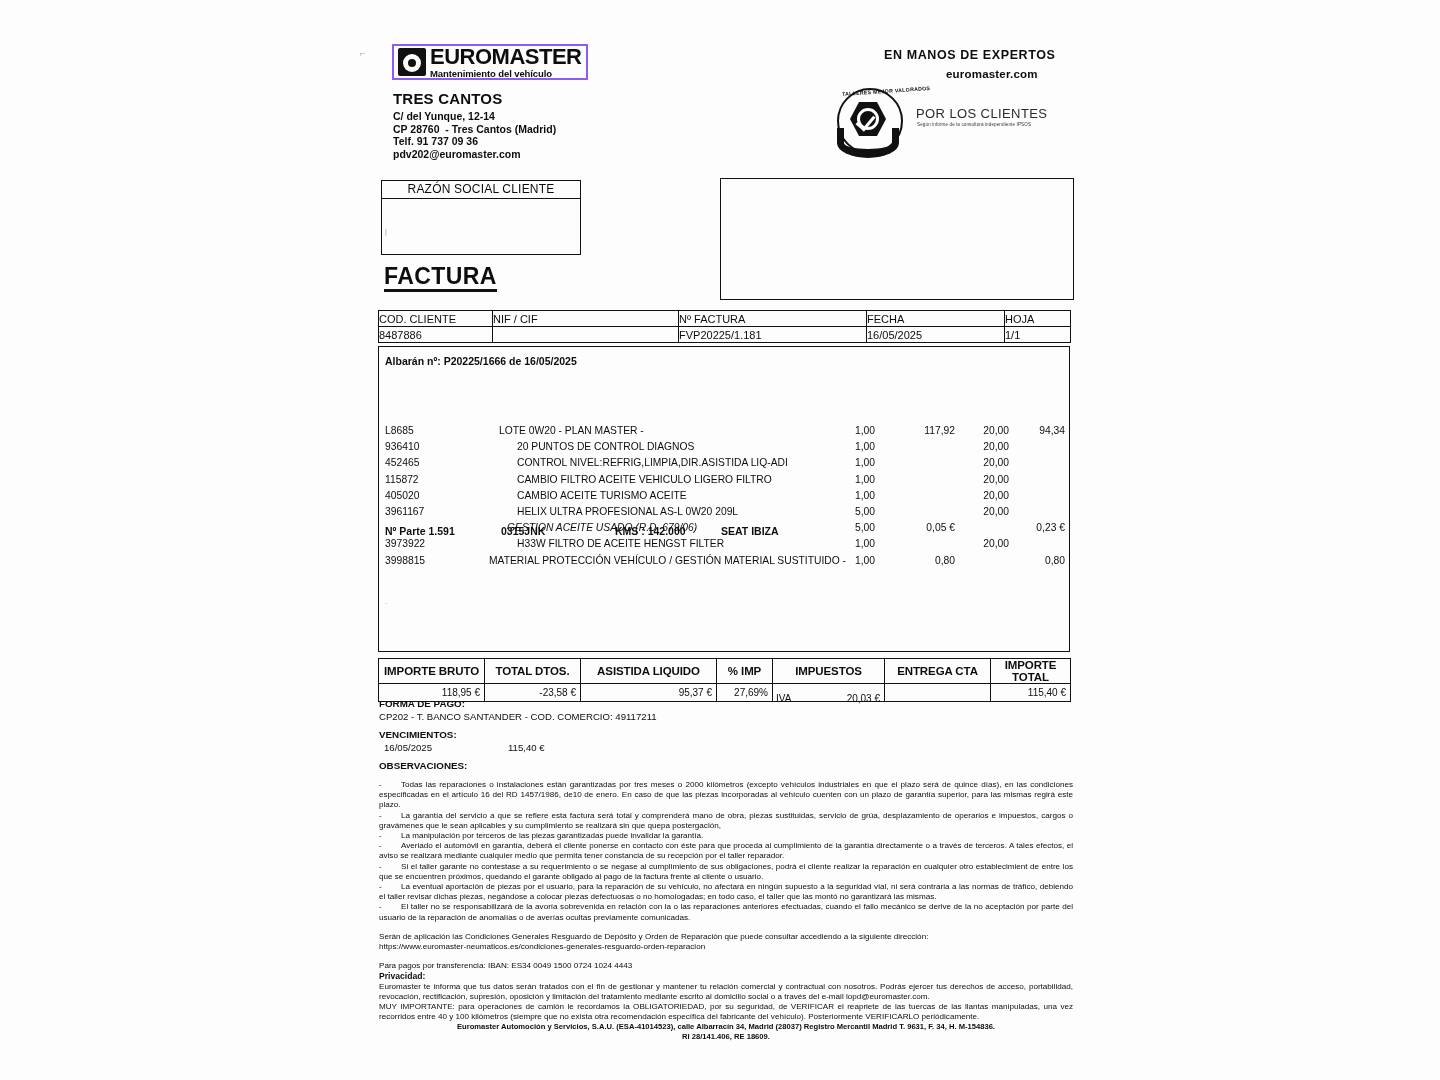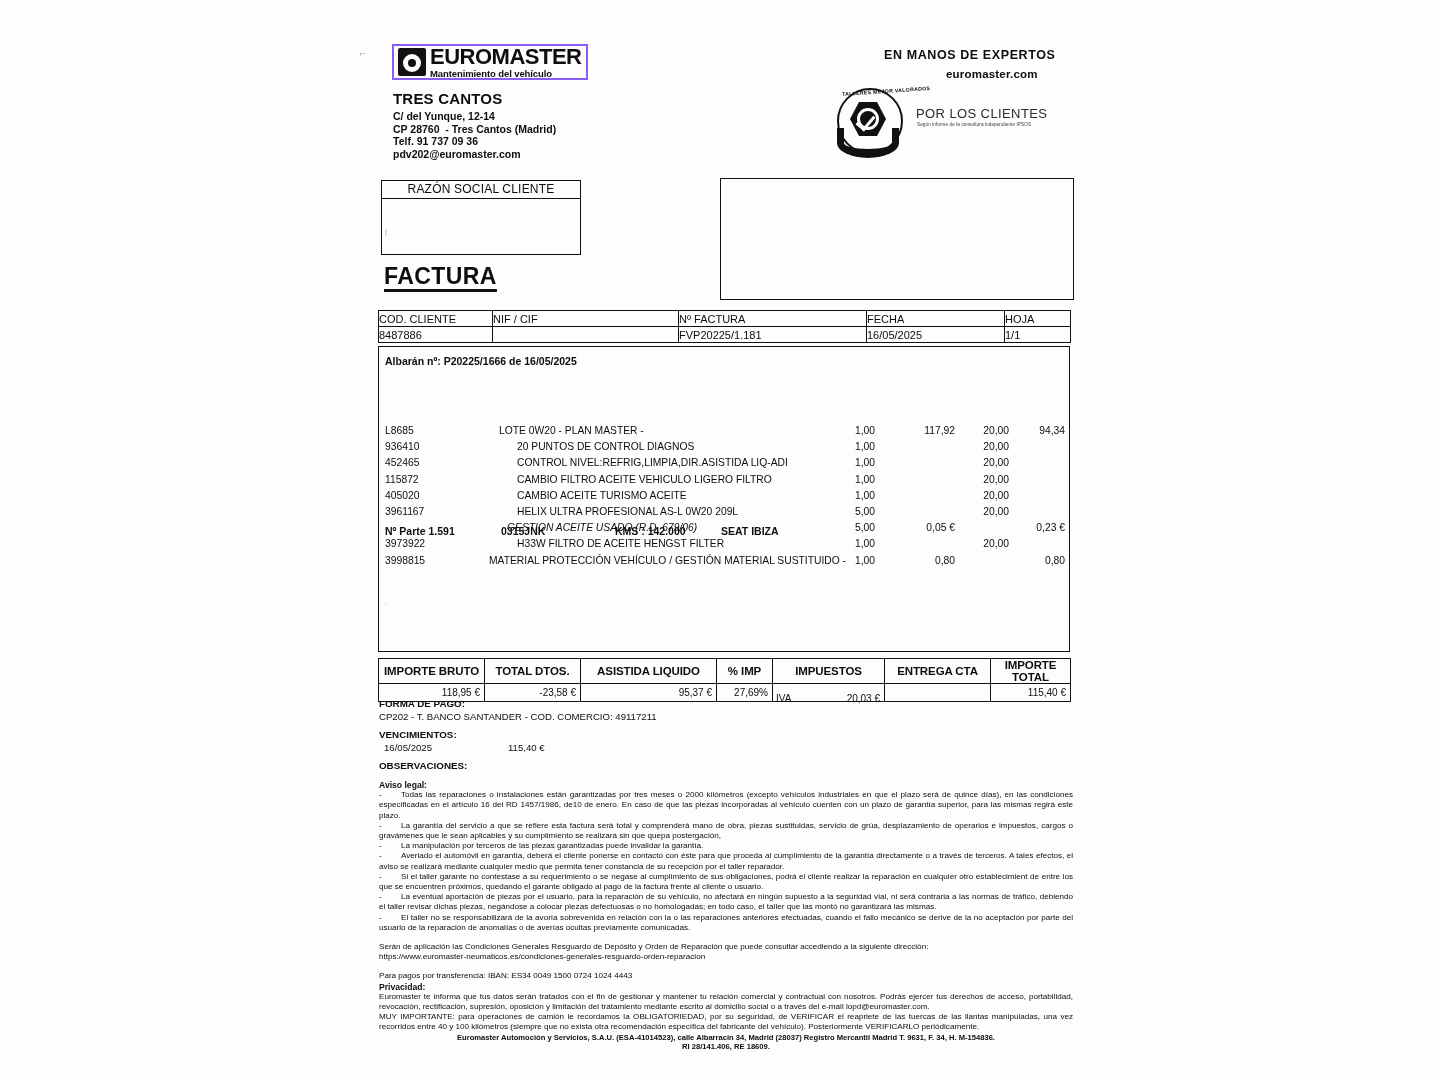--- a/index.html
+++ b/index.html
@@ -547,21 +547,20 @@
   </table>
 
   <div class="pay pay-b" style="top:698px;text-align:right;">FORMA DE PAGO:</div>
   <div class="pay" style="top:711px;">CP202 - T. BANCO SANTANDER  - COD. COMERCIO: 49117211</div>
   <div class="pay pay-b" style="top:729px;">VENCIMIENTOS:</div>
   <div class="pay" style="top:742px;left:384px;">16/05/2025</div>
   <div class="pay" style="top:742px;left:508px;">115,40 €</div>
   <div class="pay pay-b" style="top:760px;">OBSERVACIONES:</div>
 
   <div class="legal" style="top:780px;">
-    <p class="legal-title">Aviso legal:</p>
     <p class="bullet">Todas las reparaciones o instalaciones están garantizadas por tres meses o 2000 kilómetros (excepto vehículos industriales en que el plazo será de quince días), en las condiciones especificadas en el artículo 16 del RD 1457/1986, de10 de enero. En caso de que las piezas incorporadas al vehículo cuenten con un plazo de garantía superior, para las mismas regirá este plazo.</p>
     <p class="bullet">La garantía del servicio a que se refiere esta factura será total y comprenderá mano de obra, piezas sustituidas, servicio de grúa, desplazamiento de operarios e impuestos, cargos o gravámenes que le sean aplicables y su cumplimiento se realizará sin que quepa postergación,</p>
     <p class="bullet">La manipulación por terceros de las piezas garantizadas puede invalidar la garantía.</p>
     <p class="bullet">Averiado el automóvil en garantía, deberá el cliente ponerse en contacto con éste para que proceda al cumplimiento de la garantía directamente o a través de terceros. A tales efectos, el aviso se realizará mediante cualquier medio que permita tener constancia de su recepción por el taller reparador.</p>
     <p class="bullet">Si el taller garante no contestase a su requerimiento o se negase al cumplimiento de sus obligaciones, podrá el cliente realizar la reparación en cualquier otro establecimient de entre los que se encuentren próximos, quedando el garante obligado al pago de la factura frente al cliente o usuario.</p>
     <p class="bullet">La eventual aportación de piezas por el usuario, para la reparación de su vehículo, no afectará en ningún supuesto a la seguridad vial, ni será contraria a las normas de tráfico, debiendo el taller revisar dichas piezas, negándose a colocar piezas defectuosas o no homologadas; en todo caso, el taller que las montó no garantizará las mismas.</p>
     <p class="bullet">El taller no se responsabilizará de la avoría sobrevenida en relación con la o las reparaciones anteriores efectuadas, cuando el fallo mecánico se derive de la no aceptación por parte del usuario de la reparación de anomalías o de averías ocultas previamente comunicadas.</p>
     <p style="height:9px"></p>
     <p>Serán de aplicación las Condiciones Generales Resguardo de Depósito y Orden de Reparación que puede consultar accediendo a la siguiente dirección:</p>
     <p>https://www.euromaster-neumaticos.es/condiciones-generales-resguardo-orden-reparacion</p>

